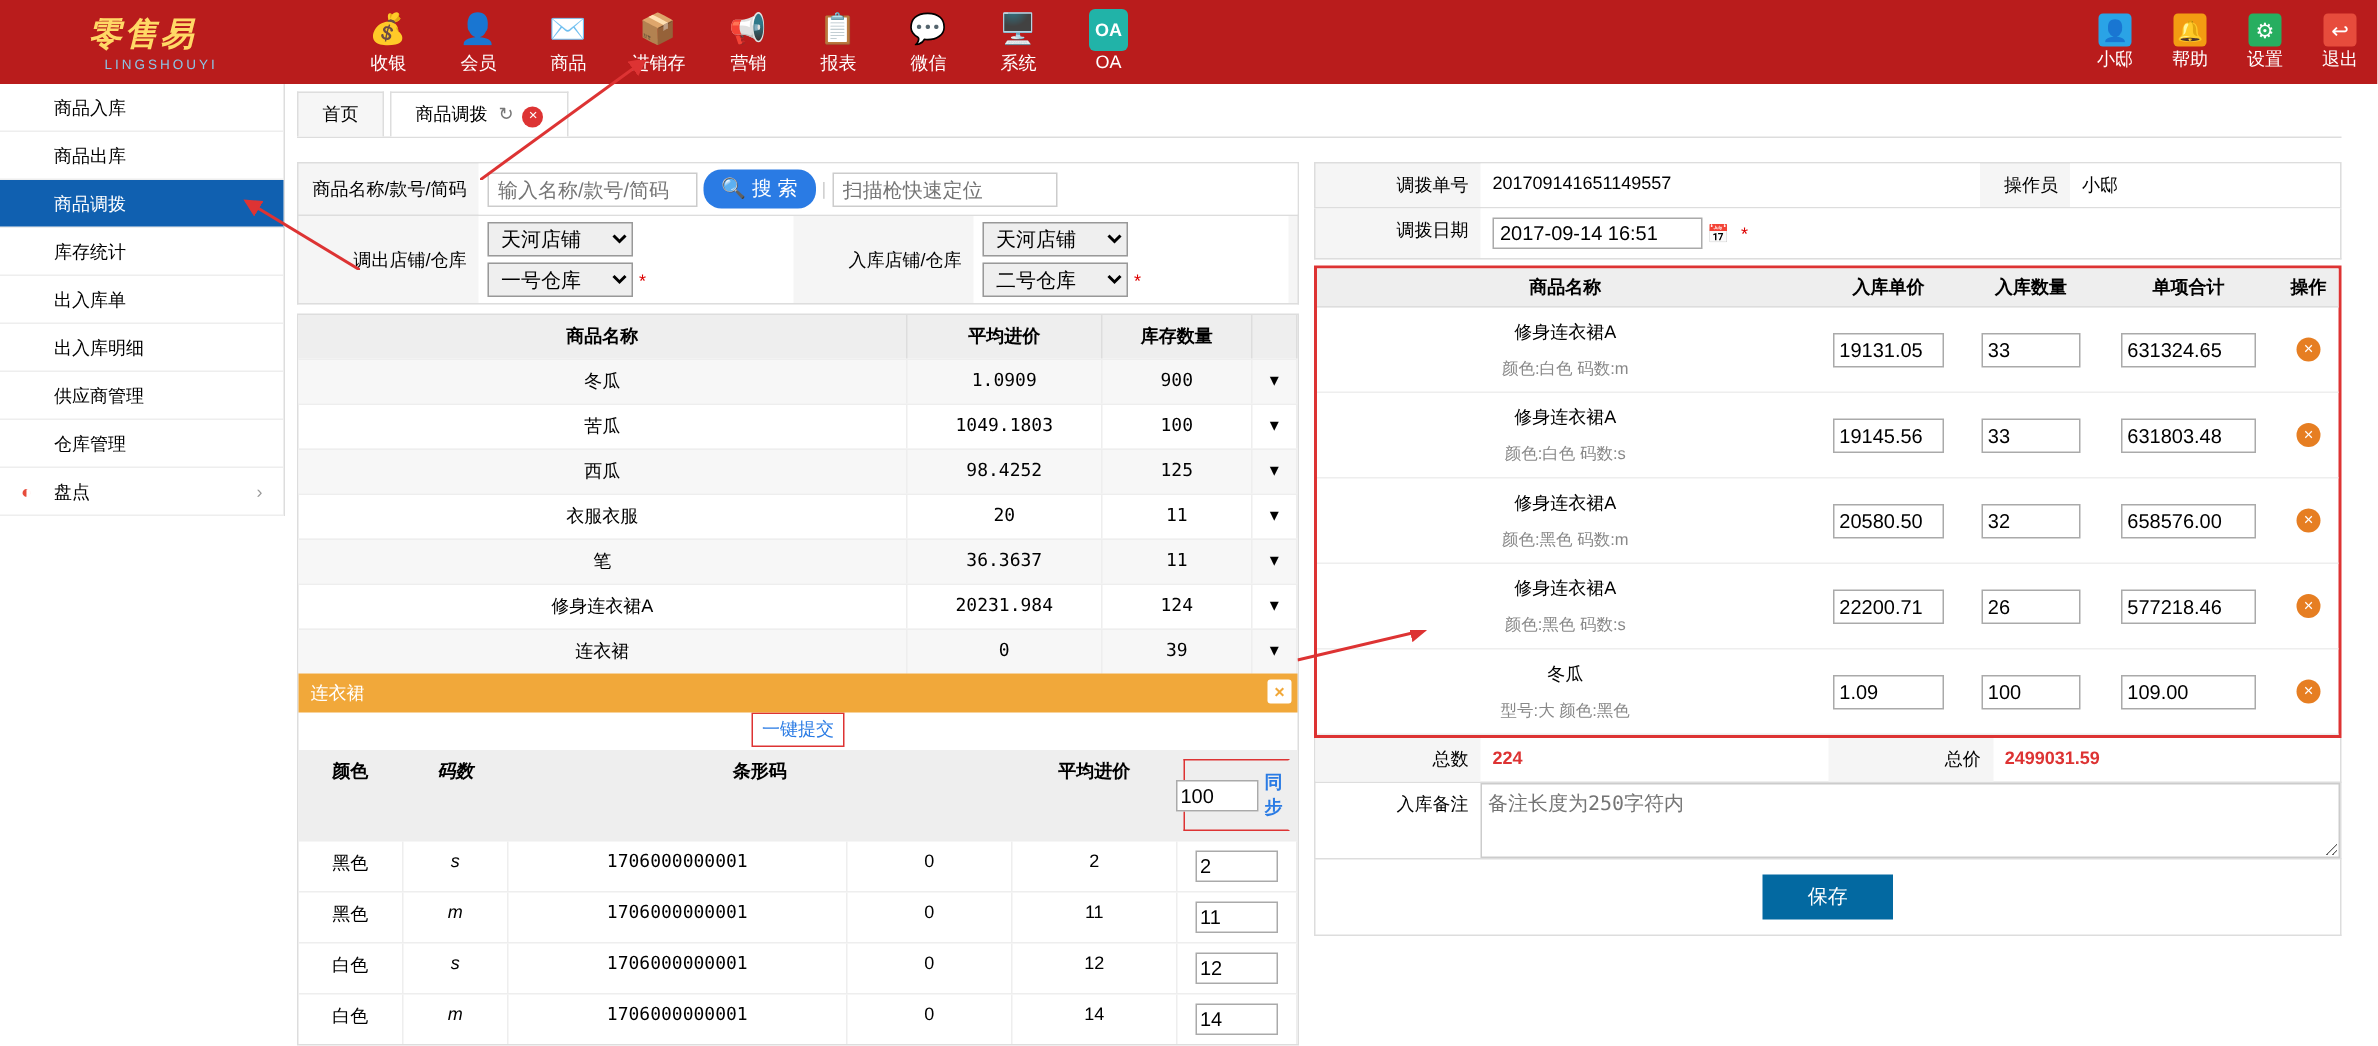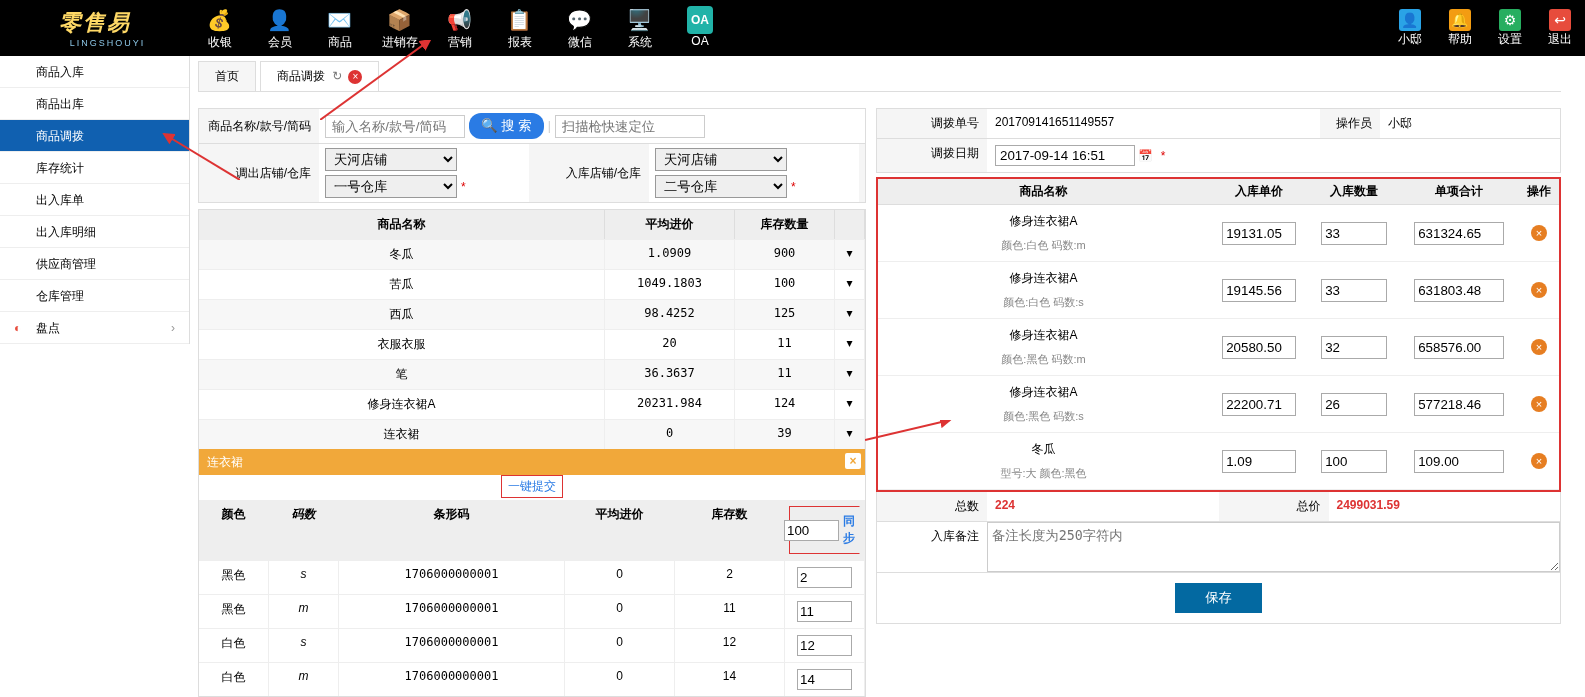--- a/index.html
+++ b/index.html
@@ -1,19 +1,19 @@
 <!DOCTYPE html>
 <html><head>
 <meta charset="utf-8">
 <style>
 * { box-sizing: border-box; margin: 0; padding: 0; }
 body { font-family: "Microsoft YaHei", Arial, sans-serif; font-size: 12px; background: #fff; }
 
 
-.topnav { height: 56px; background: #000000; display: flex; align-items: center; color: #fff; }
+.topnav { height: 56px; background: #b91c1c; display: flex; align-items: center; color: #fff; gap: 39px; }
 .logo { width: 190px; text-align: center; }
 .logo .brand { font-size: 22px; font-weight: bold; font-style: italic; color: #ffd966; letter-spacing: 2px; }
 .logo .sub { font-size: 9px; color: #8cc6e6; letter-spacing: 2px; margin-left: 25px; }
 .nav-items { display: flex; }
 .nav-item { width: 60px; text-align: center; cursor: pointer; padding: 4px 0; }
 .nav-item .icon { height: 28px; display: flex; align-items: center; justify-content: center; font-size: 20px; }
 .nav-item .lbl { font-size: 12px; }
 .nav-spacer { flex: 1; }
 .nav-right { display: flex; }
 .nav-right .nav-item { width: 50px; }
@@ -38,21 +38,21 @@
 .left-panel { width: 668px; }
 .right-panel { flex: 1; }
 
 .form-row { display: flex; align-items: center; border: 1px solid #ddd; background: #f5f5f5; }
 .form-row + .form-row { border-top: none; }
 .form-label { width: 120px; text-align: right; padding: 6px 8px; }
 .form-cell { padding: 4px 6px; background: #fff; flex: 1; display: flex; align-items: center; gap: 4px; }
 .form-cell.half { flex: 0 0 210px; }
 .form-cell input[type=text] { border: 1px solid #ccc; padding: 3px 6px; width: 140px; }
 .btn-search { background: #2a7be4; color: #fff; border: none; border-radius: 12px; padding: 4px 12px; cursor: pointer; }
-select { border: 1px solid #999; padding: 2px 4px; width: 132px; }
+select { border: 1px solid #999; padding: 2px 4px; width: 97px; }
 .req { color: #d00; margin-left: 4px; }
 
 .grid { border: 1px solid #ddd; margin-top: 6px; }
 .grid-head { display: flex; background: #eee; font-weight: bold; }
 .grid-head div { padding: 6px 4px; text-align: center; border-right: 1px solid #ddd; }
 .grid-row { display: flex; border-top: 1px solid #eee; }
 .grid-row:nth-child(odd) { background: #f7f7f7; }
 .grid-row div { padding: 6px 4px; text-align: center; border-right: 1px solid #eee; }
 .c-name { flex: 1; }
 .c-price { width: 130px; font-family: monospace; }
@@ -280,21 +280,20 @@
           <span class="close-x">×</span>
         </div>
         <div style="display:flex;justify-content:center;padding:2px 0">
           <span class="oneclick-box"><a>一键提交</a></span>
         </div>
         <div class="sub-head">
           <div class="sc-color">颜色</div>
           <div class="sc-size">码数</div>
           <div class="sc-bar">条形码</div>
           <div class="sc-price">平均进价</div>
-          <div class="sc-stock">库存数</div>
           <div class="sc-in">
             <div class="sync-box">
               <input value="100" style="">
               <span class="sync-link">同步</span>
             </div>
           </div>
         </div>
         <div id="sub-body">
             <div class="sub-row">
               <div class="sc-color">黑色</div>

